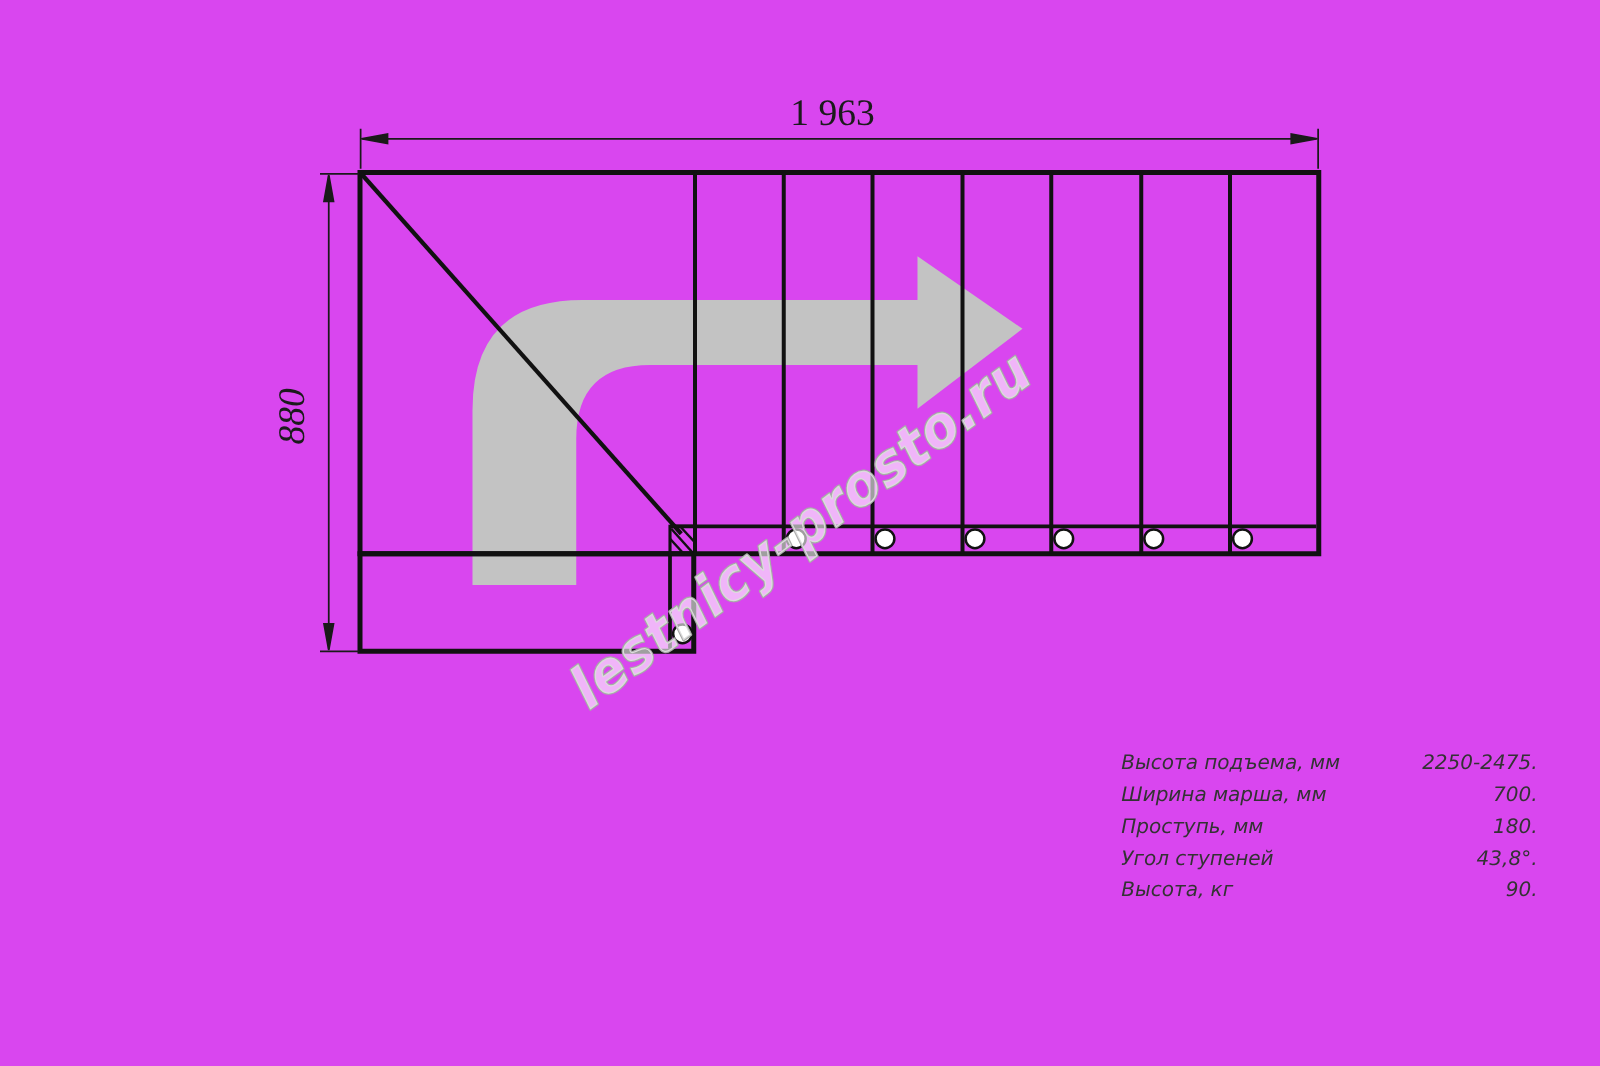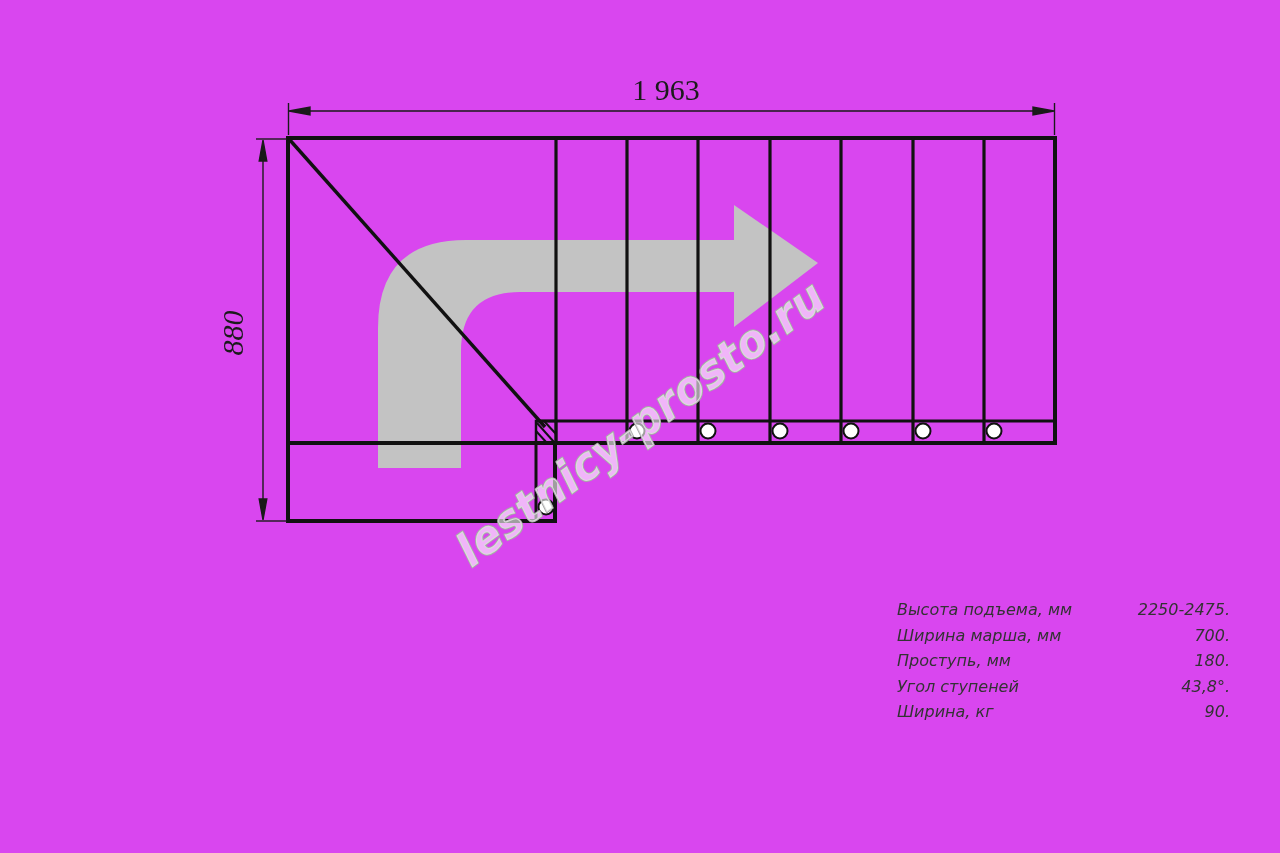--- a/index.html
+++ b/index.html
@@ -130,18 +130,18 @@
     </div>
     <div class="spec-row">
       <span class="spec-label">Проступь, мм</span>
       <span class="spec-value">180.</span>
     </div>
     <div class="spec-row">
       <span class="spec-label">Угол ступеней</span>
       <span class="spec-value">43,8°.</span>
     </div>
     <div class="spec-row">
-      <span class="spec-label">Ширина, кг</span>
+      <span class="spec-label">Высота, кг</span>
       <span class="spec-value">90.</span>
     </div>
   </div>
 
 </div>
 
 </body></html>

